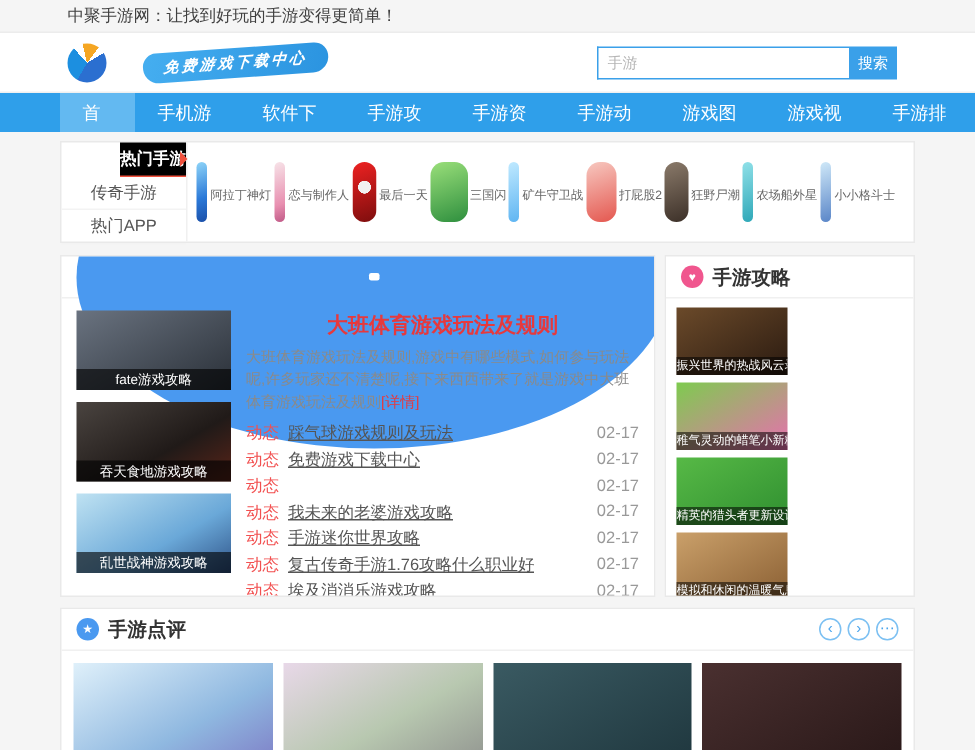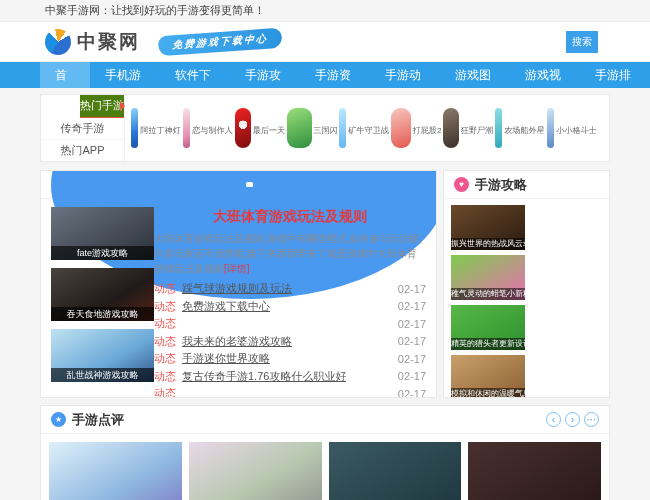--- a/index.html
+++ b/index.html
@@ -31,21 +31,21 @@
 
   
   .content { width:570px; margin:0 auto; }
   .panel { background:#fff; border:1px solid #e9e9e9; }
 
   
   .hot { margin-top:6px; height:68px; display:flex; }
   .hot-tabs { width:84px; border-right:1px solid #f0f0f0; }
   .hot-tab { height:22.6px; display:flex; align-items:center; justify-content:center; font-size:11px; color:#555;
     border-bottom:1px solid #f3f3f3; cursor:pointer; position:relative; }
-  .hot-tab.active { background:#4d7c0f; color:#fff; font-weight:normal; border-bottom-color:#f0503c;margin-left:39px; }
+  .hot-tab.active { background:#000000; color:#fff; font-weight:bold; border-bottom-color:#f0503c;margin-left:39px; }
   .hot-tab.active::after { content:""; position:absolute; right:-6px; top:50%; margin-top:-5px;
     border:5px solid transparent; border-left-color:#f0503c; }
   .hot-games { flex:1; display:flex; align-items:center; padding-left:6px; }
   .hot-game { width:52px; display:flex; flex-direction:row; align-items:center; cursor:pointer; }
   .hot-game-icon { width:40px; height:40px; border-radius:9px; }
   .hot-game-name { font-size:9px; color:#666; margin-top:4px; white-space:nowrap; transform:scale(.9); }
 
   
   .mid { margin-top:8px; display:flex; }
 
@@ -57,21 +57,21 @@
   .sec-icon.news::before { content:""; width:7px; height:5px; background:#fff; border-radius:1.5px; }
   .sec-title { font-size:13px; font-weight:bold; color:#333; }
 
   
   .news { width:397px; height:228px; overflow:hidden; }
   .news-body { display:flex; padding:8px 10px; }
   .news-thumbs { width:103px; flex:none; }
   .thumb { width:103px; height:53px; position:relative; margin-bottom:8px; cursor:pointer; }
   .thumb-cap { position:absolute; left:0; right:0; bottom:0; background:rgba(0,0,0,.62); color:#fff;
     font-size:9px; text-align:center; line-height:14px; white-space:nowrap; overflow:hidden; }
-  .news-right { flex:1; min-width:0; }
+  .news-right { flex:1; padding-left:10px; min-width:0; }
   .feat-title { color:#e6393d; font-size:14px; font-weight:bold; text-align:center; margin:1px 0 5px; cursor:pointer; }
   .feat-desc { font-size:10px; color:#8a8a8a; line-height:1.5; }
   .feat-desc .detail { color:#e6393d; cursor:pointer; }
   .art-list { margin-top:4px; }
   .art-row { display:flex; align-items:center; height:17.5px; font-size:11px; cursor:pointer; }
   .art-tag { color:#f25050; margin-right:6px; flex:none; }
   .art-title { color:#555; white-space:nowrap; overflow:hidden; text-overflow:ellipsis;text-decoration:underline; }
   .art-date { margin-left:auto; color:#999; flex:none; padding-left:8px; }
 
   
@@ -92,24 +92,24 @@
 </head>
 <body>
 
 <div class="topbar">
   <span>中聚手游网：让找到好玩的手游变得更简单！</span>
 </div>
 
 <div class="header">
   <div class="logo">
     <div class="logo-icon"></div>
-    <div class="logo-text">中聚网</div>
   </div>
   <div class="ribbon">免费游戏下载中心</div>
   <div class="search">
+    <input type="text" placeholder="手游" style="">
     <button>搜索</button>
   </div>
 </div>
 
 <div class="nav">
 
     <div class="nav-item active">首页</div>
 
     <div class="nav-item">手机游戏</div>
 
@@ -245,20 +245,21 @@
               </div>
 
               <div class="art-row">
                 <span class="art-tag">动态</span>
                 <span class="art-title">复古传奇手游1.76攻略什么职业好</span>
                 <span class="art-date">02-17</span>
               </div>
 
               <div class="art-row">
                 <span class="art-tag">动态</span>
+                <span class="art-title">埃及消消乐游戏攻略</span>
                 <span class="art-date">02-17</span>
               </div>
 
             </div>
         </div>
       </div>
     </div>
 
     <div class="panel guides">
       <div class="sec-head">

